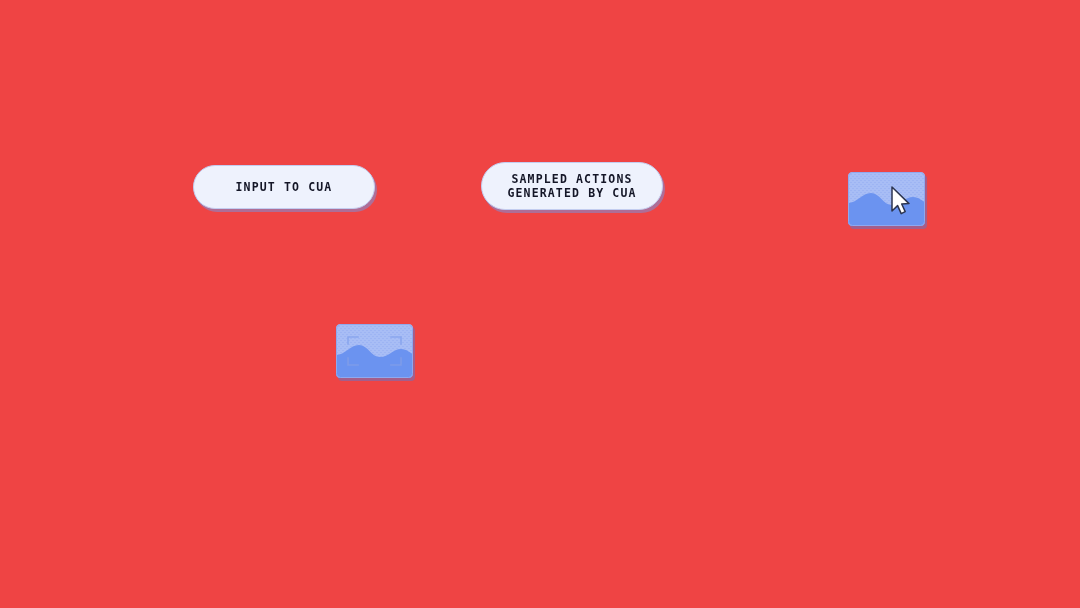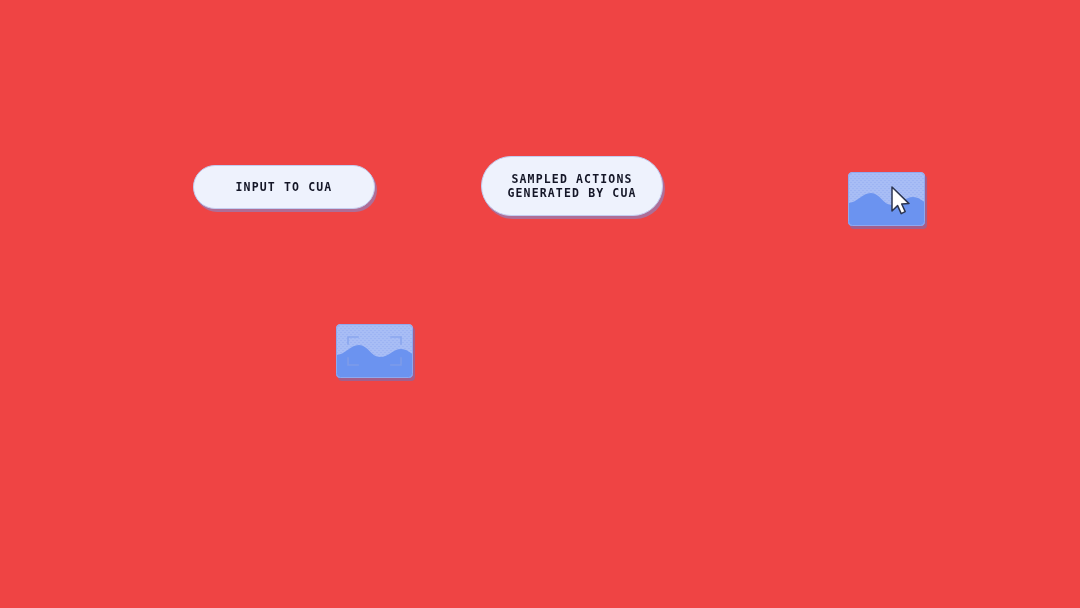--- a/index.html
+++ b/index.html
@@ -45,23 +45,23 @@
   }
 
   #pill-input {
     left: 193px;
     top: 165px;
     width: 182px;
     height: 44px;
   }
   #pill-actions {
     left: 481px;
-    top: 156px;
+    top: 162px;
     width: 182px;
-    height: 60px;
+    height: 48px;
   }
 
   
   .thumb {
     position: absolute;
     box-sizing: border-box;
     border-radius: 4px;
     overflow: hidden;
     box-shadow: 2px 3px 0 rgba(90,120,210,0.50);
   }

